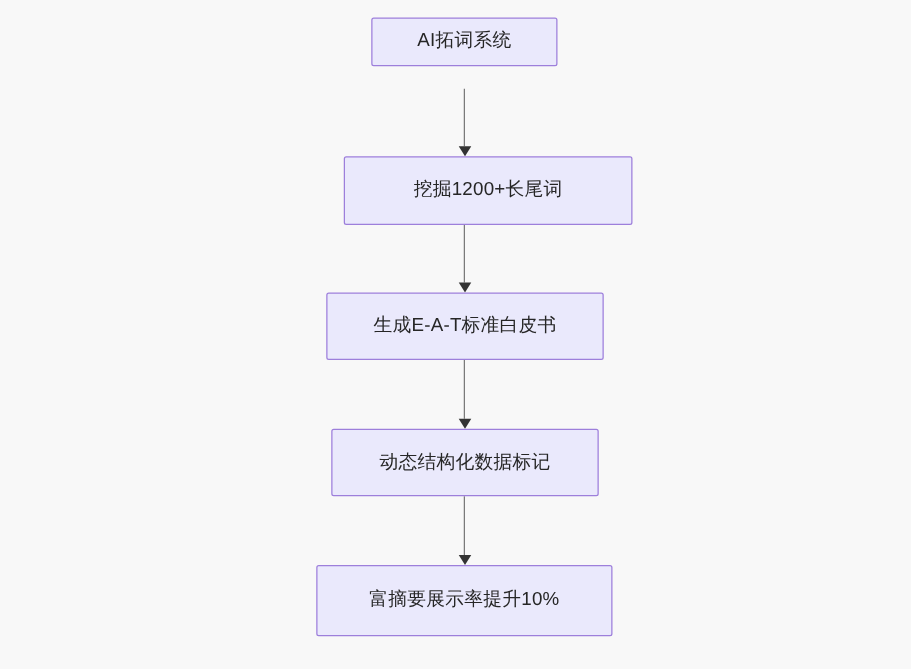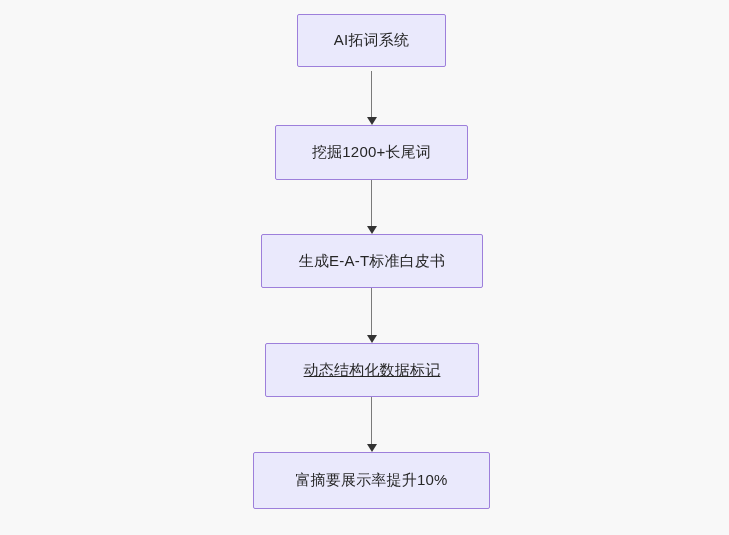--- a/index.html
+++ b/index.html
@@ -81,23 +81,23 @@
   <div class="edge" style="left:371.5px; top:288px; width:0px; height:55px;">
     <div class="edge-line" style="height:47px;"></div>
     <div class="edge-head"></div>
   </div>
 
   <div class="edge" style="left:371.5px; top:397px; width:0px; height:55px;">
     <div class="edge-line" style="height:47px;"></div>
     <div class="edge-head"></div>
   </div>
 
-  <div class="node" style="left:297px; top:14px; width:149px; height:53px;">AI拓词系统</div>
+  <div class="node" style="left:297px; top:14px; width:149px; height:39px;">AI拓词系统</div>
 
-  <div class="node" style="left:275px; top:125px; width:193px; height:55px;">挖掘1200+长尾词</div>
+  <div class="node" style="left:275px; top:125px; width:231px; height:55px;">挖掘1200+长尾词</div>
 
   <div class="node" style="left:261px; top:234px; width:222px; height:54px;">生成E-A-T标准白皮书</div>
 
-  <div class="node" style="left:265px; top:343px; width:214px; height:54px;text-decoration:underline;">动态结构化数据标记</div>
+  <div class="node" style="left:265px; top:343px; width:214px; height:54px;">动态结构化数据标记</div>
 
   <div class="node" style="left:253px; top:452px; width:237px; height:57px;">富摘要展示率提升10%</div>
 
 </div>
 
 </body></html>

